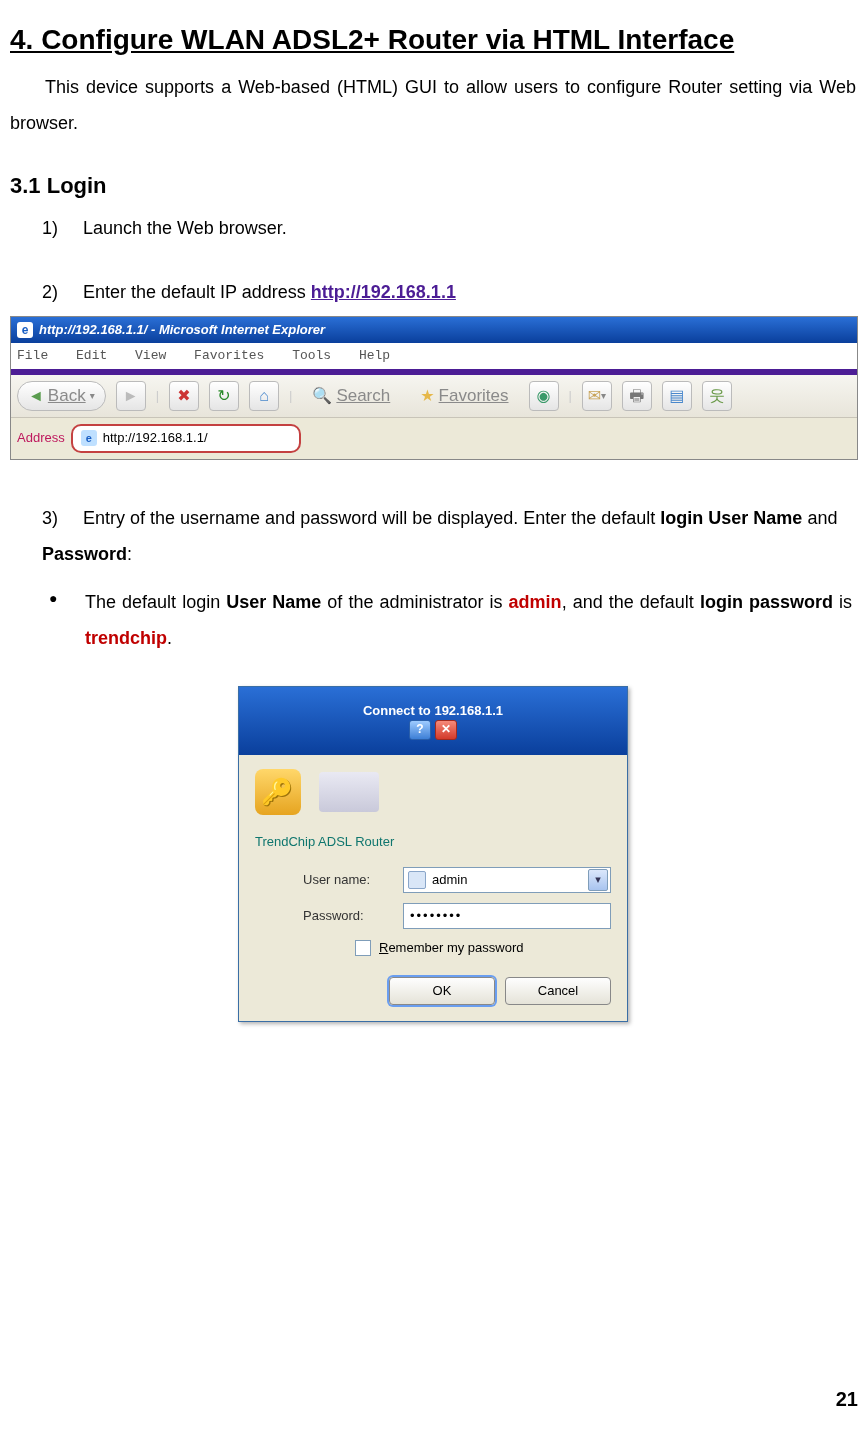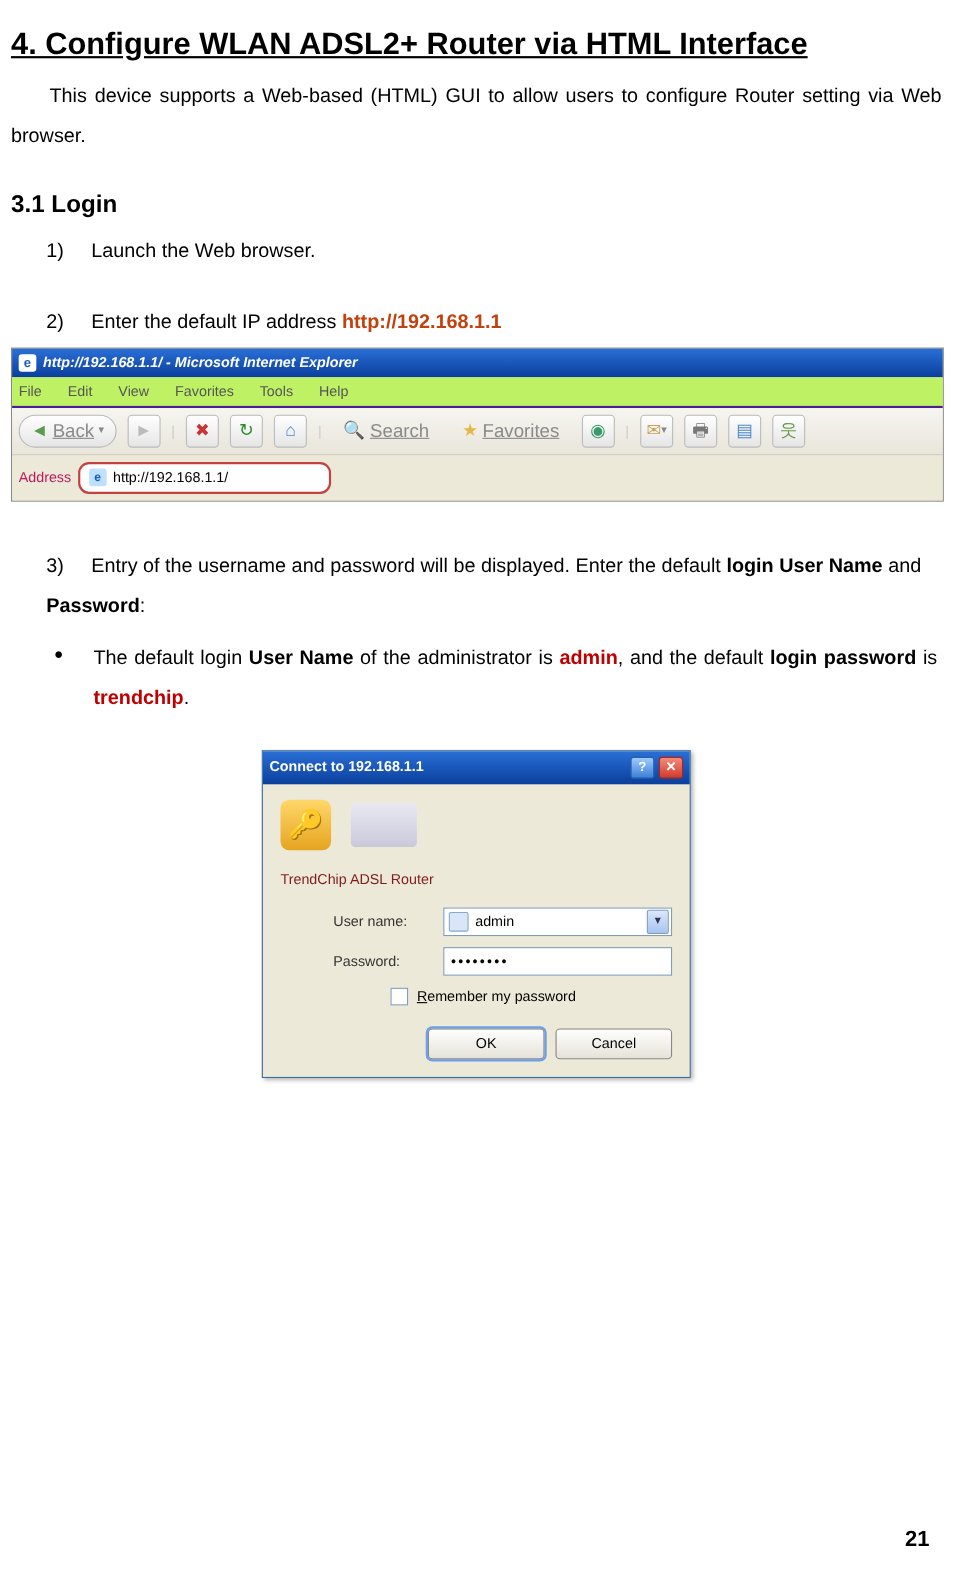--- a/index.html
+++ b/index.html
@@ -27,21 +27,21 @@
   h2.subsection {
     font-size: 22px;
     font-weight: bold;
     margin: 10px 0 8px 0;
   }
   .step {
     margin: 6px 0 28px 32px;
     line-height: 2;
   }
   .step .num { display:inline-block; width:36px; }
-  .link { color:#c2410c; font-weight:bold; }
+  .link { color:#4c1d95; font-weight:bold; text-decoration:underline; }
   .red { color:#c00000; font-weight:bold; }
   .bold { font-weight:bold; }
   .bullet-wrap { margin-left: 39px; line-height:2; text-align:justify; }
   .bullet-wrap .dot { display:inline-block; width:36px; font-size:14px; vertical-align:top; }
   .bullet-body { display:inline-block; width: calc(100% - 40px); vertical-align:top; }
 
   
   .ie-shot {
     width: 846px;
     border:1px solid #888;
@@ -59,24 +59,25 @@
     display:flex;
     align-items:center;
     gap:6px;
   }
   .ie-title .ie-icon {
     width:16px;height:16px;background:#fff;border-radius:3px;
     display:inline-flex;align-items:center;justify-content:center;
     color:#1a5fc4;font-style:normal;font-weight:bold;font-size:12px;
   }
   .ie-menu {
-    background:#bef264;
+    background:#ffffff;
     color:#555;
     padding:4px 6px;
-    border-bottom:2px solid #4c1d95;
+    border-bottom:6px solid #4c1d95;
+    font-family:Liberation Mono, monospace;
   }
   .ie-menu span { margin-right:20px; }
   .ie-toolbar {
     background: linear-gradient(#f6f5f0,#e8e5da);
     padding:6px 6px;
     display:flex;
     align-items:center;
     gap:10px;
     border-bottom:1px solid #c8c4b8;
   }
@@ -110,23 +111,24 @@
   
   .dialog-outer { width:390px; margin:30px auto 0 auto; font-family: Tahoma, Arial, sans-serif; font-size:13px; }
   .dlg {
     border:1px solid #3a6ea5;
     background:#ece9d8;
     box-shadow:2px 2px 4px rgba(0,0,0,.3);
   }
   .dlg-title {
     background: linear-gradient(#2a6fd6,#0a3f9c);
     color:#fff;
-    padding:5px 6px;
+    padding:15px 6px;
     display:flex; align-items:center; justify-content:space-between;
     font-weight:bold;
+    flex-direction:column;
   }
   .dlg-title .controls { display:flex; gap:4px; }
   .dlg-title .wbtn {
     width:20px;height:18px;border-radius:3px;
     display:flex;align-items:center;justify-content:center;
     font-size:12px;font-weight:bold;
   }
   .wbtn.help { background:linear-gradient(#9ecbff,#3d7fd6); color:#fff; border:1px solid #2a5faa;}
   .wbtn.close { background:linear-gradient(#f68a7a,#d23a2a); color:#fff; border:1px solid #a12a1f;}
   .dlg-body { padding:14px 16px 16px 16px; }
@@ -134,21 +136,21 @@
   .keyshape {
     width:46px;height:46px;border-radius:8px;
     background:linear-gradient(#ffd76a,#e6a420);
     display:flex;align-items:center;justify-content:center;
     color:#7a4a00;font-size:26px;
   }
   .server-art {
     width:60px;height:40px;background:linear-gradient(#e9e9f3,#c9c9da);
     border-radius:4px;
   }
-  .realm { color:#7f1d1d; margin:6px 0 16px 0; }
+  .realm { color:#0f766e; margin:6px 0 16px 0; }
   .form-row { display:flex; align-items:center; margin:10px 0; }
   .form-row label { width:100px; color:#333;margin-left:48px; }
   .combo {
     flex:1; background:#fff; border:1px solid #7f9db9; height:24px;
     display:flex; align-items:center; justify-content:space-between;
     padding:0 2px 0 4px;
   }
   .combo .uicon { width:16px;height:16px;background:#d9e6f7;border:1px solid #8aa6c9;border-radius:2px;margin-right:6px; }
   .combo .val { flex:1; }
   .combo .drop {
@@ -164,21 +166,21 @@
   .cbox { width:14px;height:14px;border:1px solid #7f9db9;background:#fff; }
   .btn-row { display:flex; justify-content:flex-end; gap:10px; }
   .winbtn {
     min-width:80px; height:26px; padding:0 12px;
     background:linear-gradient(#fefefe,#e5e3d8);
     border:1px solid #888; border-radius:4px;
     display:flex;align-items:center;justify-content:center;
   }
   .winbtn.default { box-shadow:0 0 0 2px #6a9ef0; }
 
-  .page-num { position:fixed; bottom:20px; right:21px; font-weight:bold; font-size:20px; }
+  .page-num { position:fixed; bottom:20px; right:8px; font-weight:bold; font-size:20px; }
 </style>
 </head>
 <body>
 
 <h1 class="section-title">4. Configure WLAN ADSL2+ Router via HTML Interface</h1>
 
 <p class="intro"><span class="indent"></span><span>This device supports a Web-based (HTML) GUI to allow users to configure Router setting via Web browser.</span></p>
 
 <h2 class="subsection">3.1 Login</h2>
 

